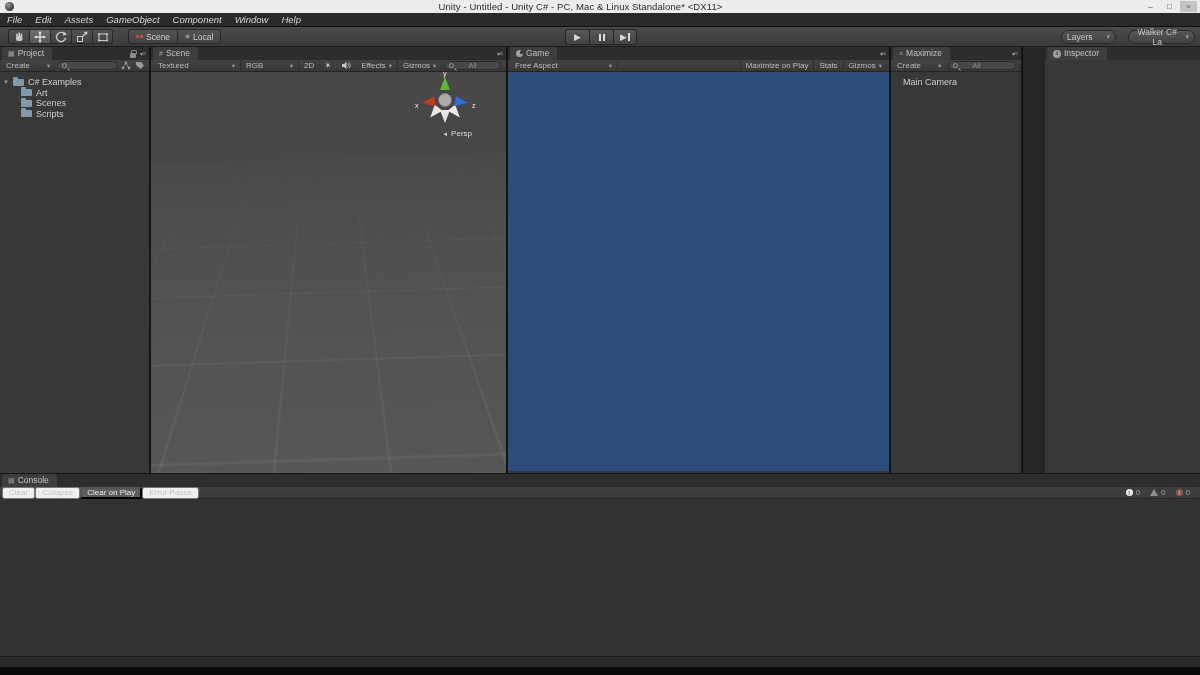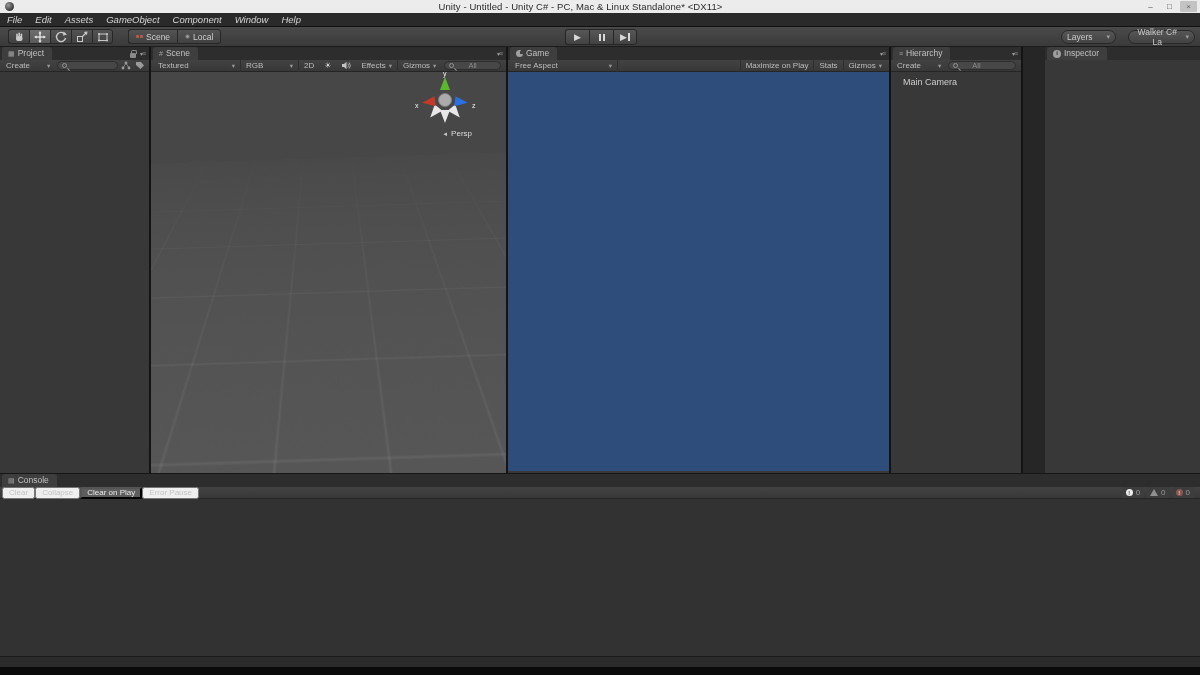--- a/index.html
+++ b/index.html
@@ -253,20 +253,39 @@
       <svg width="10" height="9" viewBox="0 0 10 9">
           <circle cx="5" cy="2" r="1.4" fill="#9a9a9a"></circle>
           <circle cx="2" cy="7" r="1.4" fill="#9a9a9a"></circle>
           <circle cx="8" cy="7" r="1.4" fill="#9a9a9a"></circle>
           <path d="M5 2 2 7 M5 2 8 7" stroke="#9a9a9a" stroke-width=".7"></path>
         </svg>
       <svg width="10" height="9" viewBox="0 0 10 9" style="margin-left:4px;margin-right:2px">
           <path d="M1 1 h5 l3 3.5 L5.5 8 1 4z" fill="#9a9a9a"></path>
         </svg>
     </div>
+    <div class="tree">
+      <div class="tree-row">
+        <span class="disclosure">▼</span>
+        <span class="folder-icon"></span>
+        <span>C# Examples</span>
+      </div>
+      <div class="tree-row child">
+        <span class="folder-icon"></span>
+        <span>Art</span>
+      </div>
+      <div class="tree-row child">
+        <span class="folder-icon"></span>
+        <span>Scenes</span>
+      </div>
+      <div class="tree-row child">
+        <span class="folder-icon"></span>
+        <span>Scripts</span>
+      </div>
+    </div>
   </div>
 
   <div class="panel" id="scene">
     <div class="panel-tabs">
       <div class="tab">
         <span class="tab-ico">#</span>
         <span>Scene</span>
       </div>
       <div class="tab-right">
         <span class="panel-menu-ico"><span class="dda">▾</span><span>≡</span></span>
@@ -364,21 +383,21 @@
         <span class="dda">▾</span>
       </div>
     </div>
     <div class="game-view"></div>
   </div>
 
   <div class="panel" id="hierarchy">
     <div class="panel-tabs">
       <div class="tab">
         <span class="tab-ico">≡</span>
-        <span>Hierarchy</span>
+        <span>Maximize</span>
       </div>
       <div class="tab-right">
         <span class="panel-menu-ico"><span class="dda">▾</span><span>≡</span></span>
       </div>
     </div>
     <div class="mini-toolbar">
       <div class="create-btn">
         <span>Create</span>
         <span class="dda">▾</span>
       </div>

